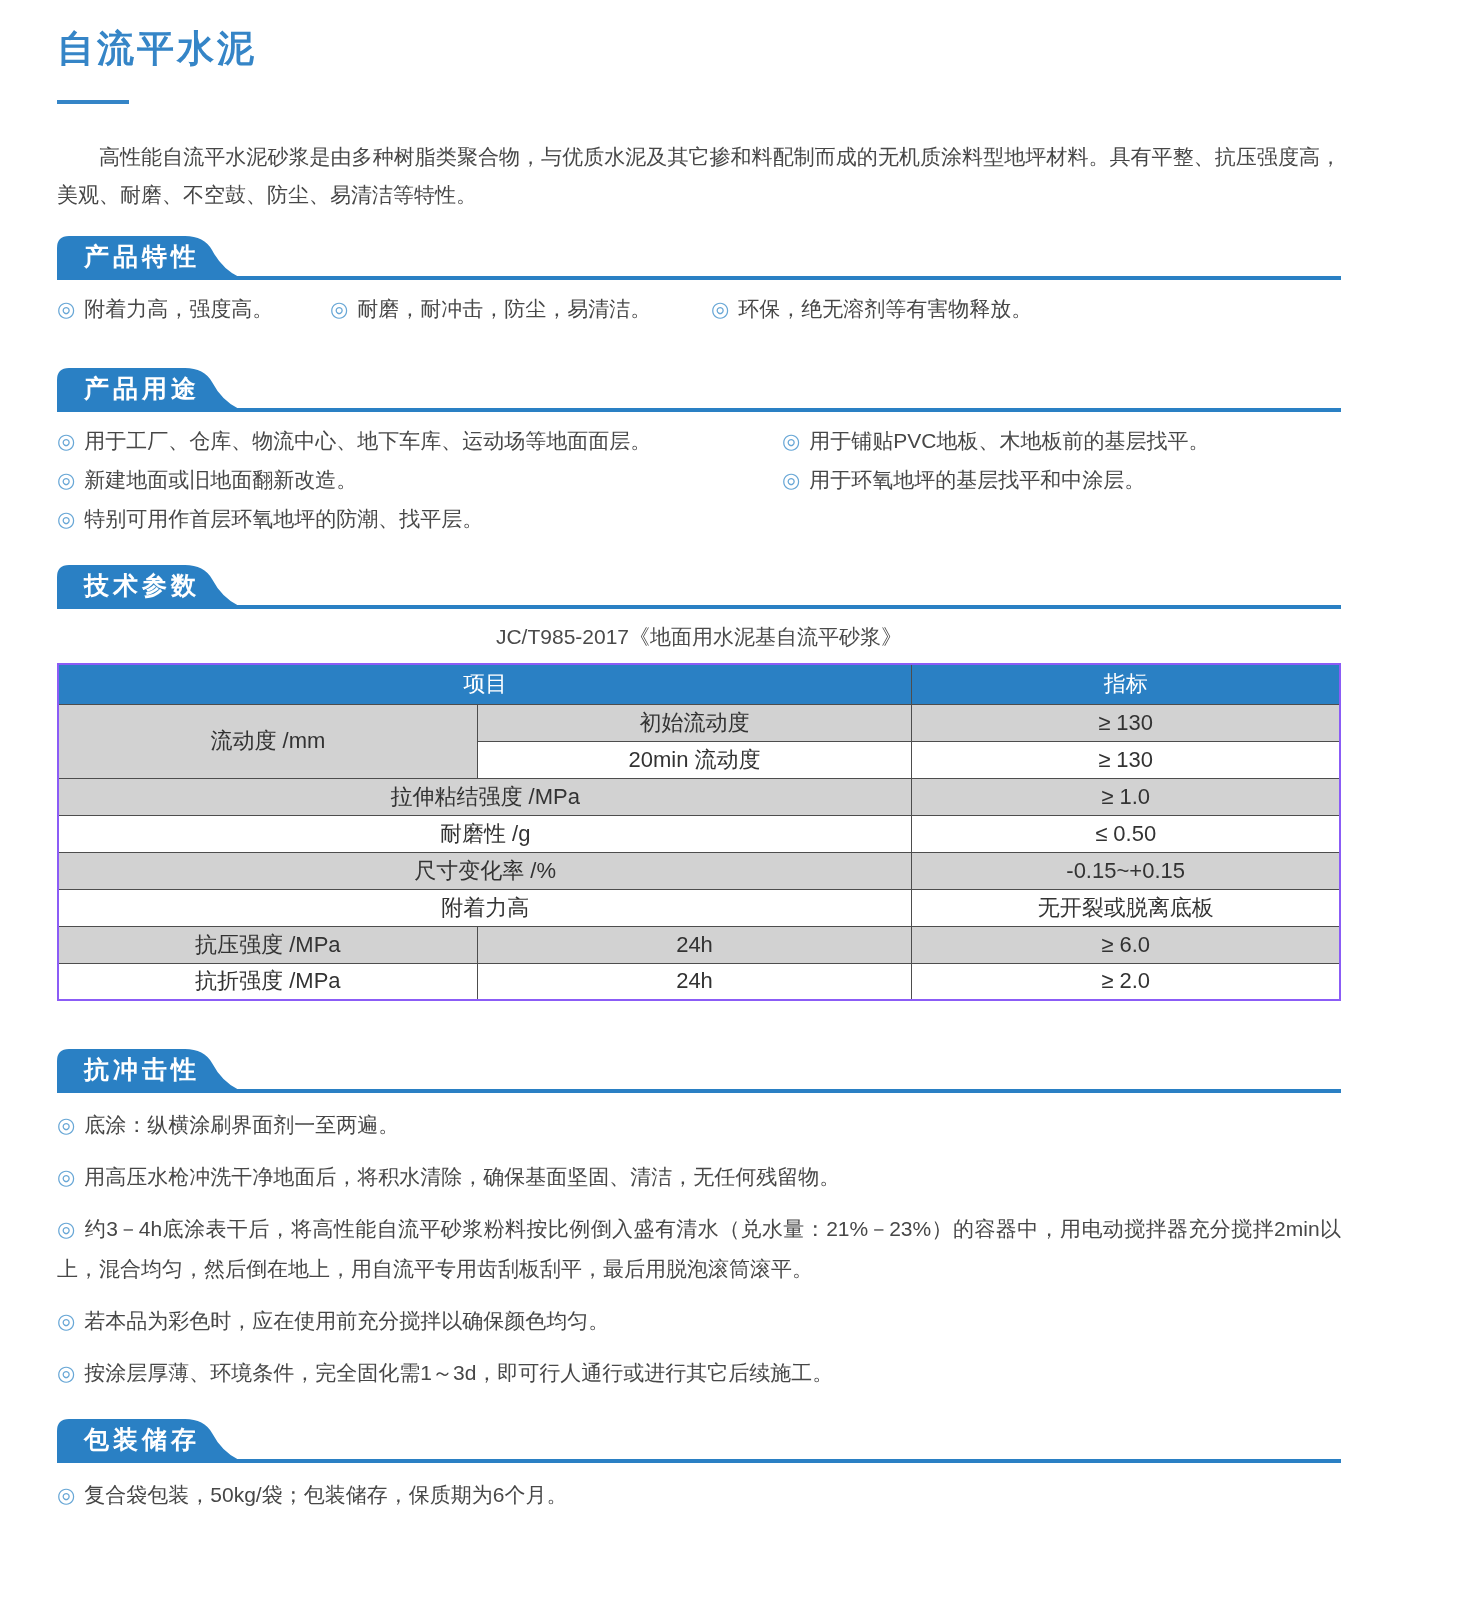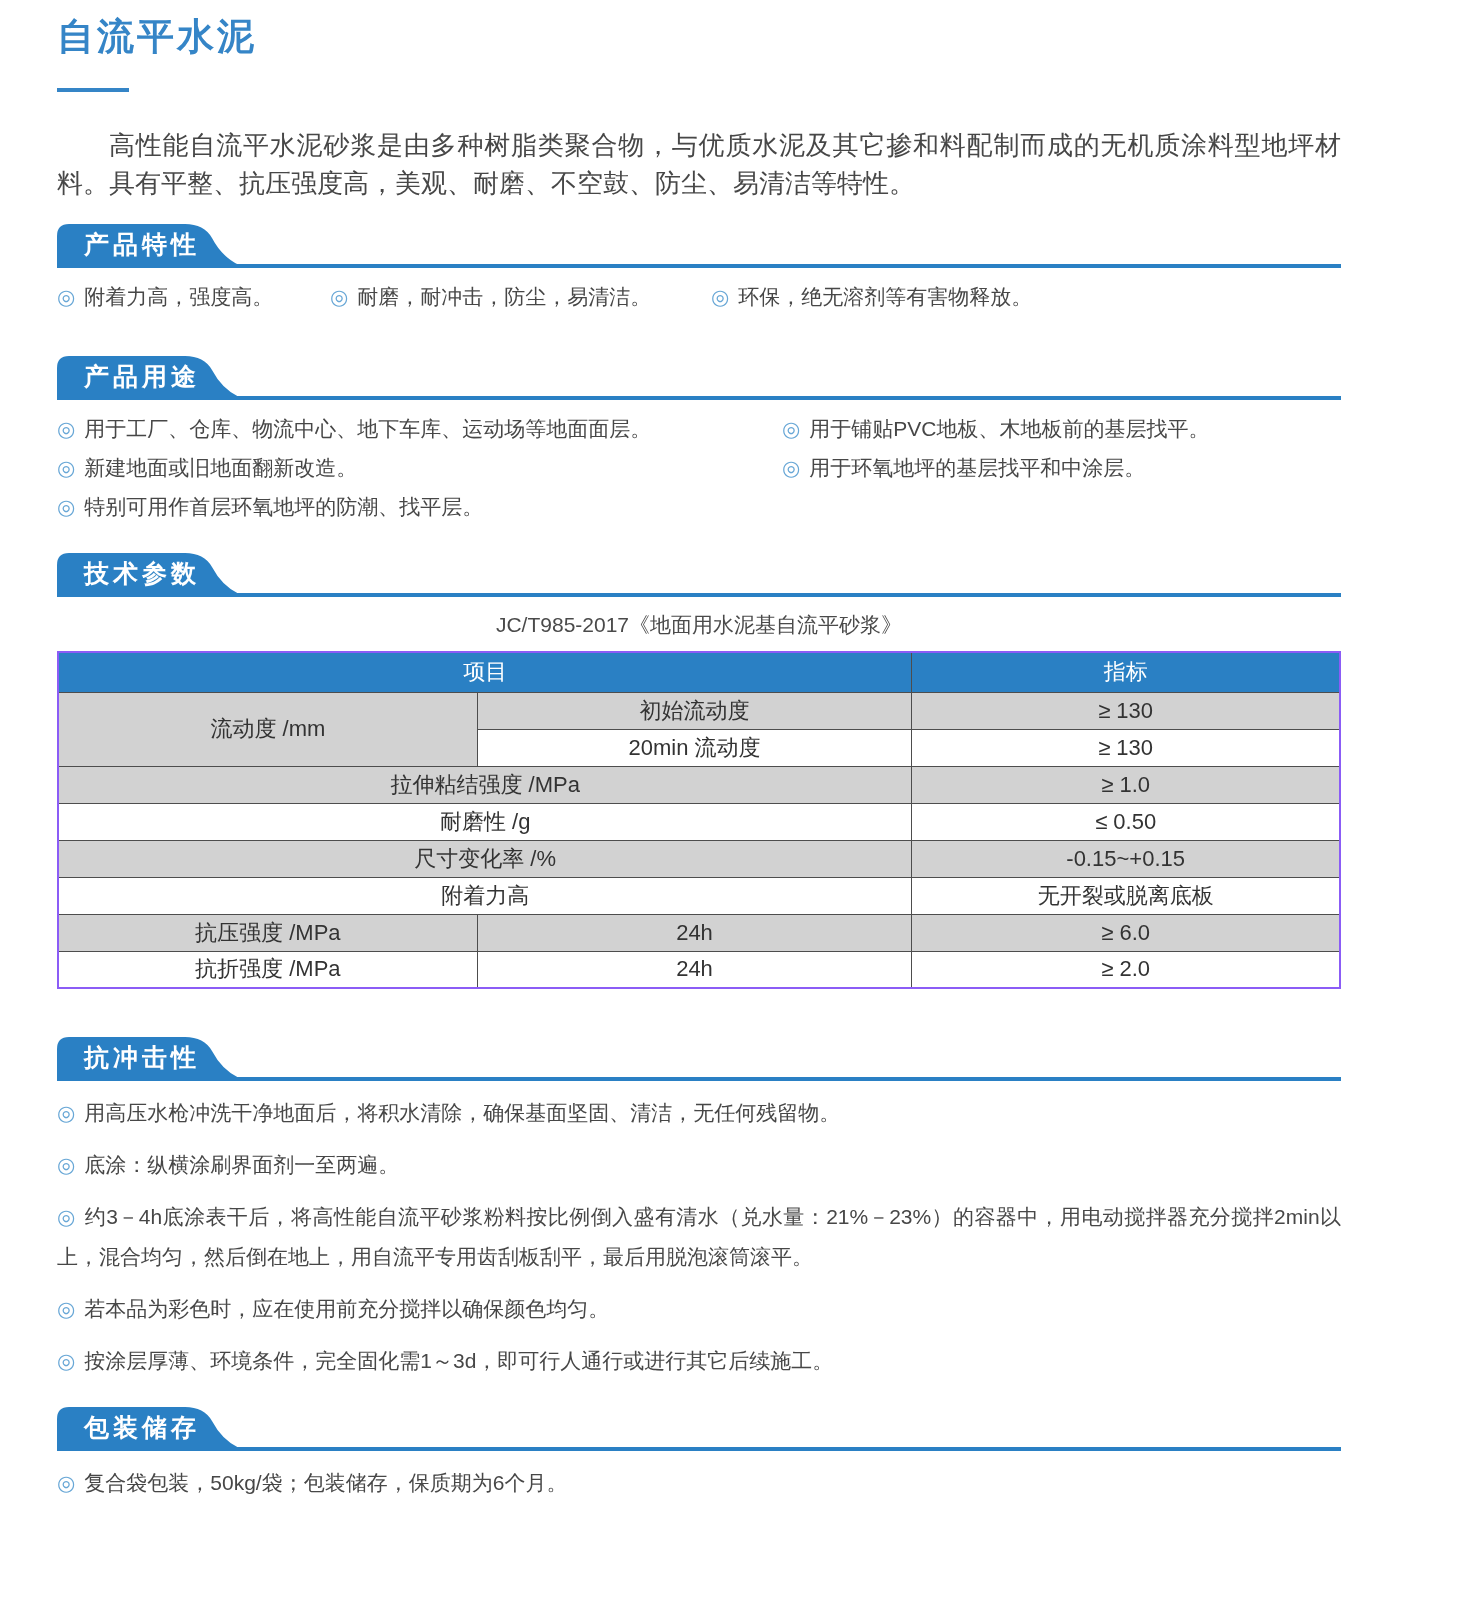--- a/index.html
+++ b/index.html
@@ -10,32 +10,32 @@
     --text:#3f3f3f;
     --bullet:#68a7d6;
   }
   *{margin:0;padding:0;box-sizing:border-box;}
   html,body{background:#fff;}
   body{
     width:1459px;height:1600px;overflow:hidden;
     font-family:"Liberation Sans","DejaVu Sans",sans-serif;
     color:var(--text);
   }
-  .page{padding:16px 118px 0 57px;}
+  .page{padding:16px 118px 0 57px;margin-top:12px;}
 
   
   .page-title{
     font-size:37px;font-weight:bold;color:var(--title-blue);
     letter-spacing:3px;line-height:42px;
   }
   .title-underline{width:72px;height:4px;background:var(--title-blue);margin-top:30px;}
 
   
   .intro{
-    margin-top:34px;font-size:26px;line-height:38px;
+    margin-top:34px;font-size:21px;line-height:38px;
     text-align:justify;text-indent:2em;color:#474747;
   }
 
   
   .sec-head{position:relative;height:40px;border-bottom:4px solid var(--accent);}
   .sec-tab{
     position:absolute;left:0;bottom:-1px;width:182px;height:41px;
     background:var(--accent);
     clip-path:path("M 0 41 L 0 12 Q 0 0 12 0 L 128 0 Q 147 0 155 14 Q 165 33 182 41 Z");
     color:#fff;font-size:25px;font-weight:bold;letter-spacing:4px;
@@ -214,22 +214,22 @@
       </table>
   </section>
 
   <section class="sec-process">
     <div class="sec-head">
       <div class="sec-tab">
         <span>抗冲击性</span>
       </div>
     </div>
     <div class="process-list">
+      <p class="bullet"><span class="ic">◎</span><span class="tx">底涂：纵横涂刷界面剂一至两遍。</span></p>
       <p class="bullet"><span class="ic">◎</span><span class="tx">用高压水枪冲洗干净地面后，将积水清除，确保基面坚固、清洁，无任何残留物。</span></p>
-      <p class="bullet"><span class="ic">◎</span><span class="tx">底涂：纵横涂刷界面剂一至两遍。</span></p>
       <p class="bullet"><span class="ic">◎</span><span class="tx">约3－4h底涂表干后，将高性能自流平砂浆粉料按比例倒入盛有清水（兑水量：21%－23%）的容器中，用电动搅拌器充分搅拌2min以上，混合均匀，然后倒在地上，用自流平专用齿刮板刮平，最后用脱泡滚筒滚平。</span></p>
       <p class="bullet"><span class="ic">◎</span><span class="tx">若本品为彩色时，应在使用前充分搅拌以确保颜色均匀。</span></p>
       <p class="bullet"><span class="ic">◎</span><span class="tx">按涂层厚薄、环境条件，完全固化需1～3d，即可行人通行或进行其它后续施工。</span></p>
     </div>
   </section>
 
   <section class="sec-pack">
     <div class="sec-head">
       <div class="sec-tab">
         <span>包装储存</span>

